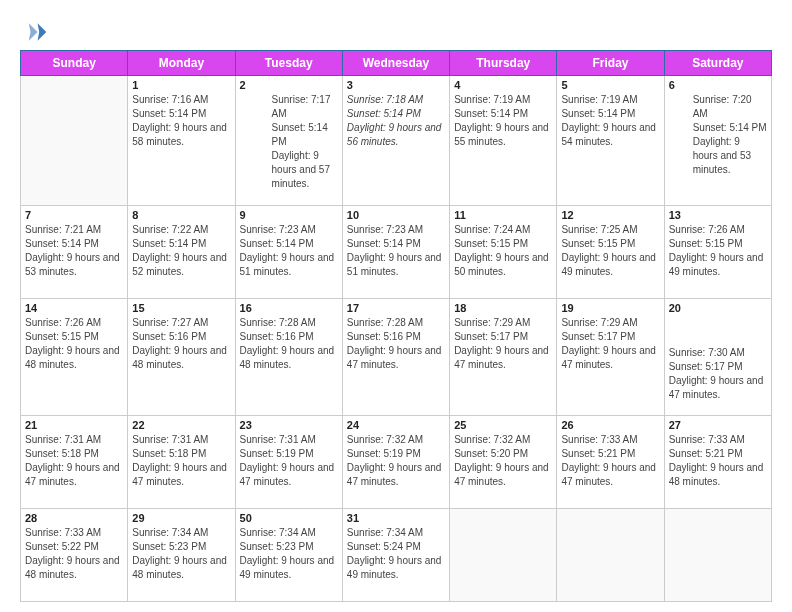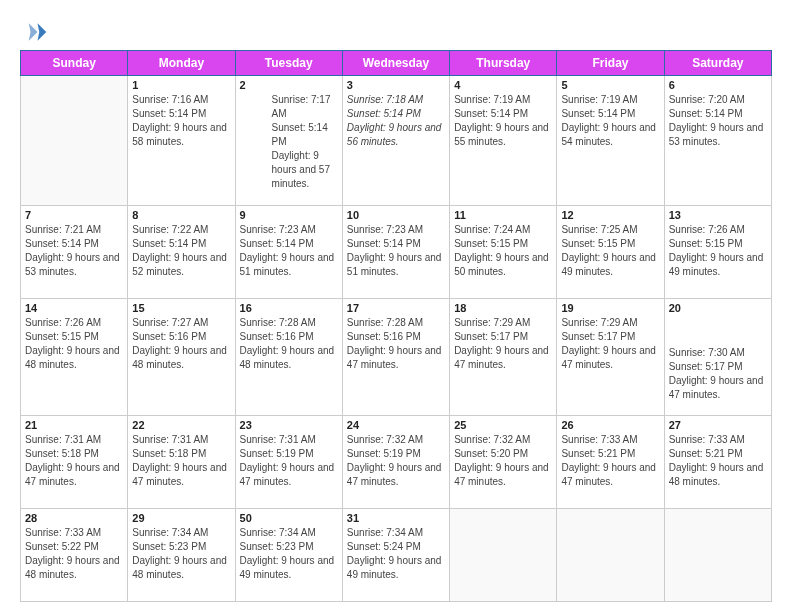--- a/index.html
+++ b/index.html
@@ -164,21 +164,21 @@
 Daylight: 9 hours and 55 minutes.</div>
           </td>
           <td>
             <span class="day-num">5</span>
             <div class="sun-info" style="white-space: pre-line;">Sunrise: 7:19 AM
 Sunset: 5:14 PM
 Daylight: 9 hours and 54 minutes.</div>
           </td>
           <td>
             <span class="day-num">6</span>
-            <div class="sun-info" style="white-space: pre-line;">Sunrise: 7:20 AM
+            <div class="sun-info" style="white-space: pre-line; margin-left: 24px;">Sunrise: 7:20 AM
 Sunset: 5:14 PM
 Daylight: 9 hours and 53 minutes.</div>
           </td>
         </tr>
         <tr>
           <td>
             <span class="day-num">7</span>
             <div class="sun-info" style="white-space: pre-line;">Sunrise: 7:21 AM
 Sunset: 5:14 PM
 Daylight: 9 hours and 53 minutes.</div>

